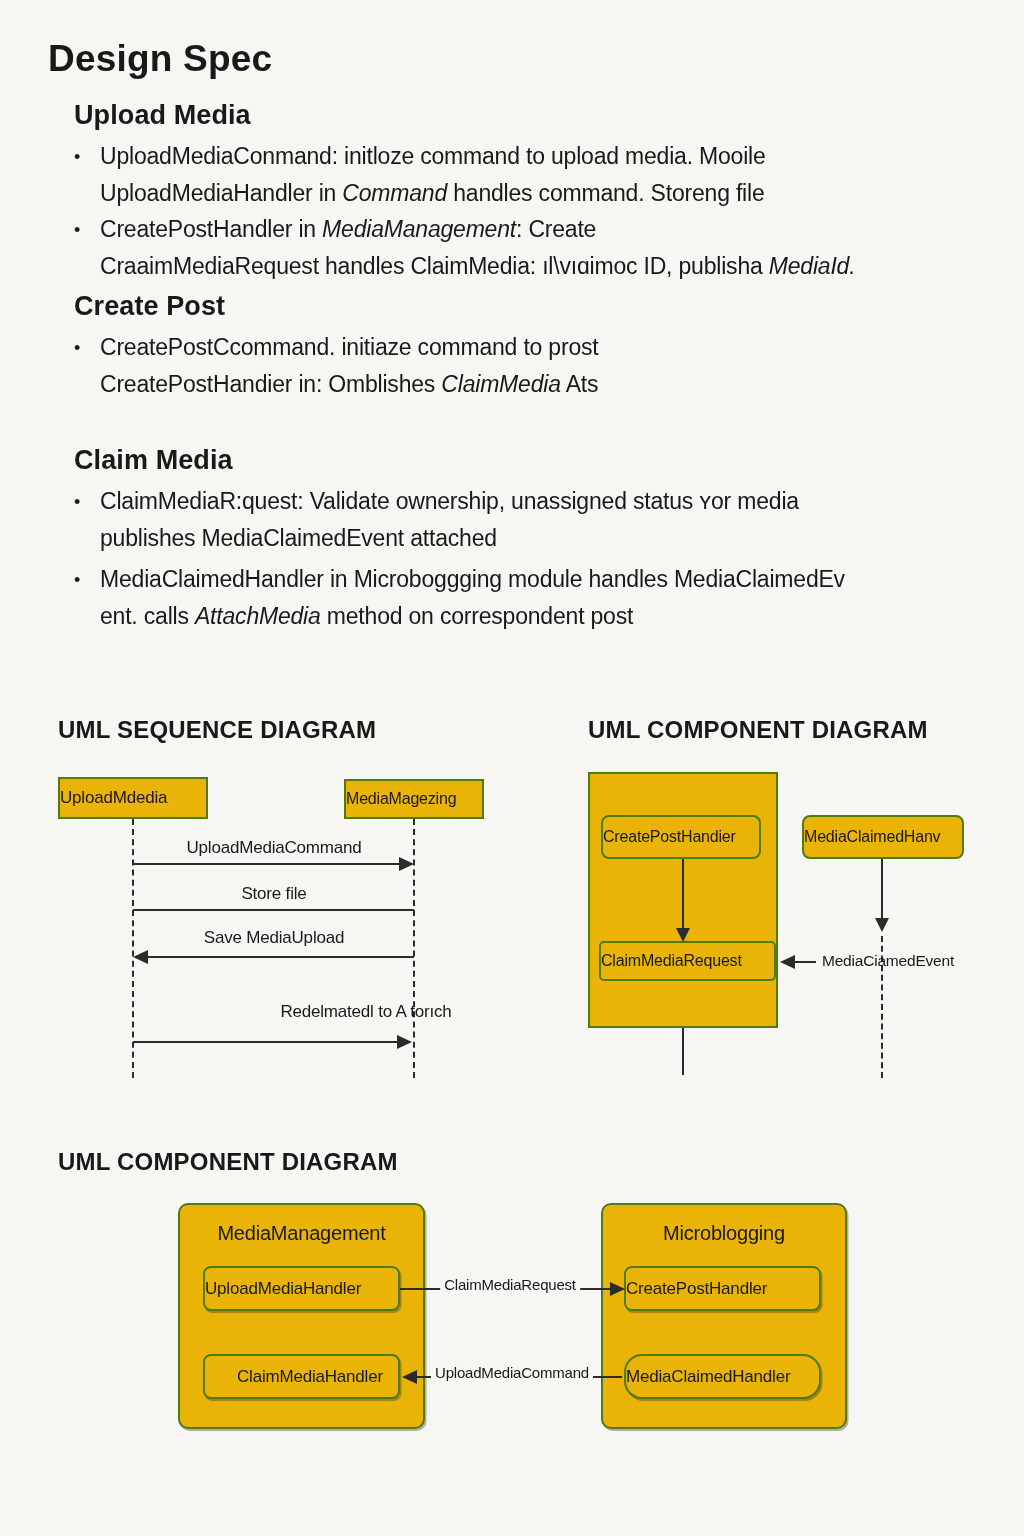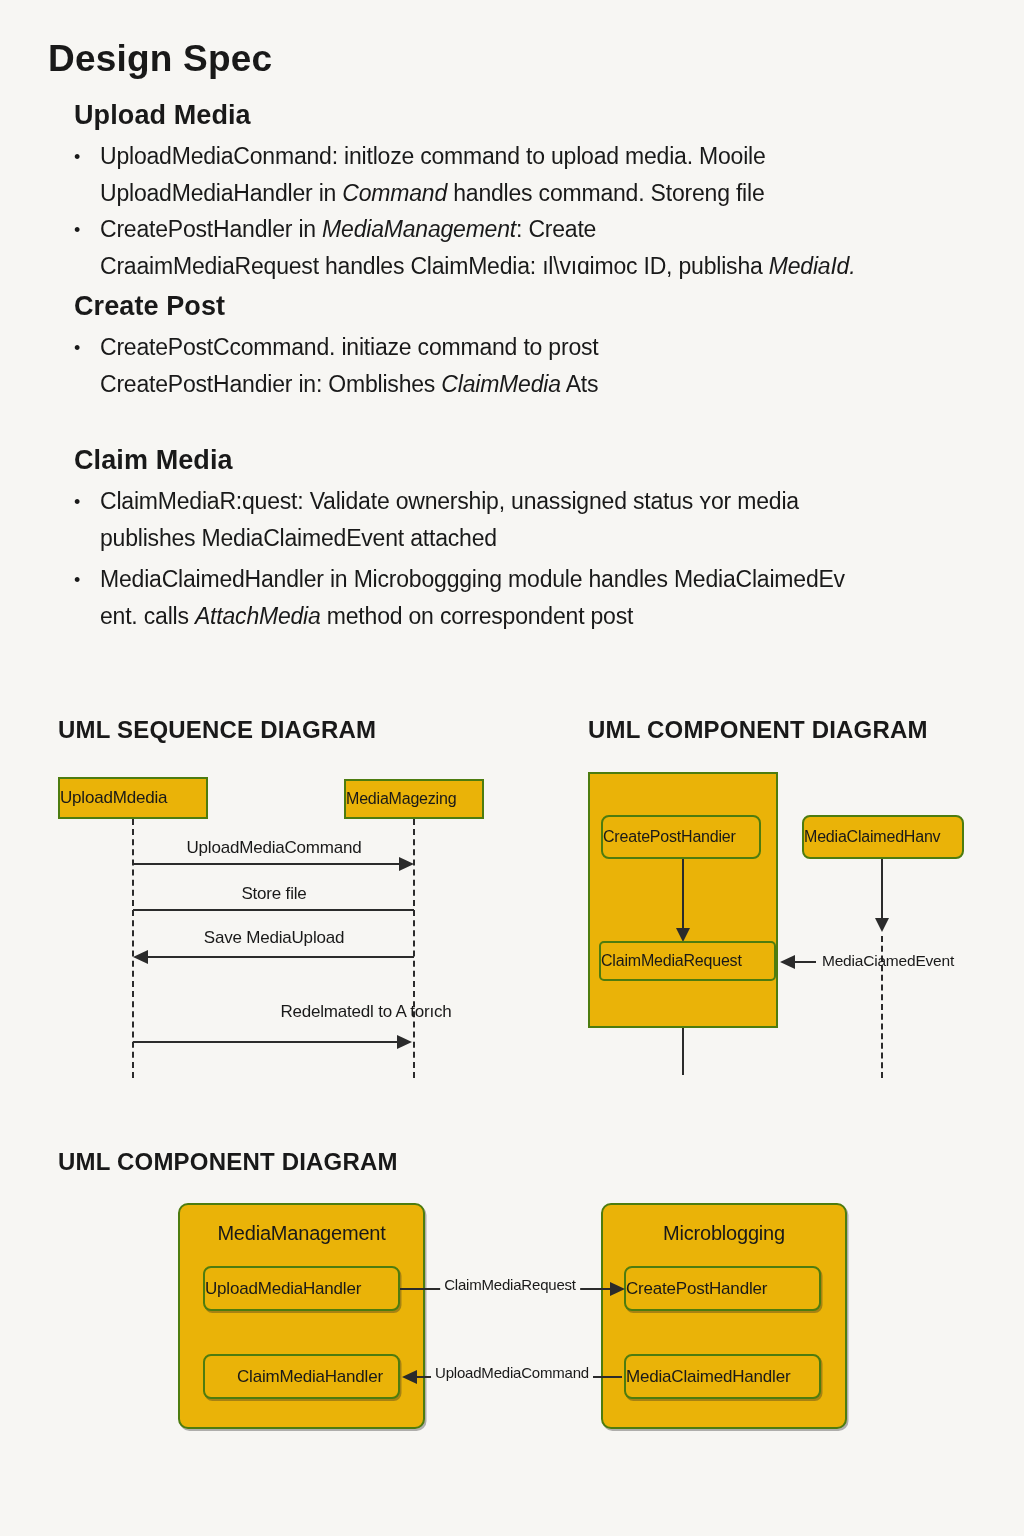--- a/index.html
+++ b/index.html
@@ -138,21 +138,21 @@
   <div class="box rounded shadow" style="left:203px; top:1354px; width:197px; height:45px;padding-left:32px;">
       <span>ClaimMediaHandler</span>
     </div>
 
   <div class="box shadow" style="left:601px; top:1203px; width:246px; height:226px; border-radius:10px;">
     <span class="container-title" style="position:absolute; top:17px;">Microblogging</span>
   </div>
   <div class="box rounded shadow" style="left:624px; top:1266px; width:197px; height:45px;">
       <span>CreatePostHandler</span>
     </div>
-  <div class="box rounded shadow" style="left:624px; top:1354px; width:197px; height:45px;">
+  <div class="box rounded shadow" style="left:624px; top:1354px; width:197px; height:45px;border-radius:18px;">
       <span>MediaClaimedHandler</span>
     </div>
 
   <div class="hline" style="left:400px; top:1288px; width:214px;"></div>
   <div class="arr-r" style="left:610px; top:1282px;"></div>
   <div class="msg-label mask-label" style="left:510px; top:1276px; font-size:15px;">ClaimMediaRequest</div>
 
   <div class="hline" style="left:415px; top:1376px; width:207px;"></div>
   <div class="arr-l" style="left:402px; top:1370px;"></div>
   <div class="msg-label mask-label" style="left:512px; top:1364px; font-size:15px;">UploadMediaCommand</div>

